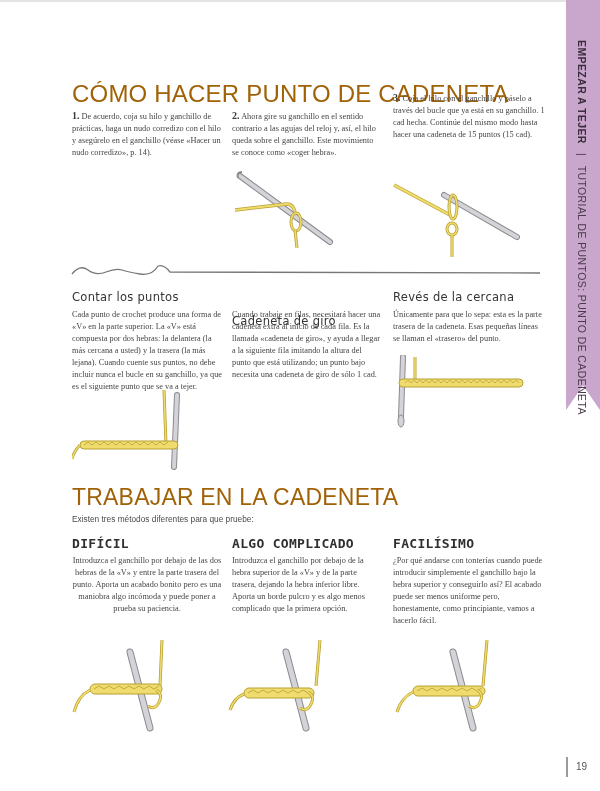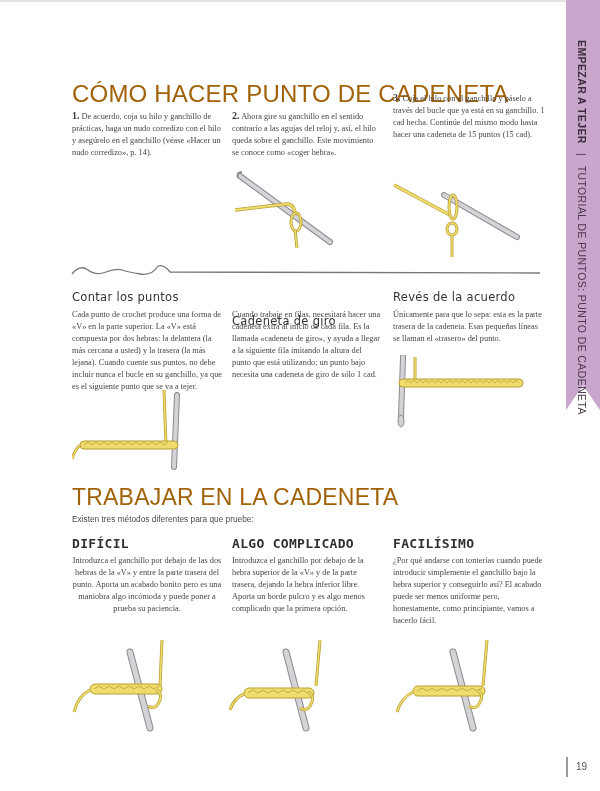--- a/index.html
+++ b/index.html
@@ -87,21 +87,21 @@
 <div class="sub-h" style="left:72px; top:290px;">Contar los puntos</div>
 <div class="col" style="left:72px; top:309px; width:150px;">
   <span>Cada punto de crochet produce una forma de «V» en la parte superior. La «V» está compuesta por dos hebras: la delantera (la más cercana a usted) y la trasera (la más lejana). Cuando cuente sus puntos, no debe incluir nunca el bucle en su ganchillo, ya que es el siguiente punto que se va a tejer.</span>
 </div>
 
 <div class="sub-h" style="left:232px; top:290px;margin-top:24px;">Cadeneta de giro</div>
 <div class="col" style="left:232px; top:309px; width:150px;">
   <span>Cuando trabaje en filas, necesitará hacer una cadeneta extra al inicio de cada fila. Es la llamada «cadeneta de giro», y ayuda a llegar a la siguiente fila imitando la altura del punto que está utilizando; un punto bajo necesita una cadeneta de giro de sólo 1 cad.</span>
 </div>
 
-<div class="sub-h" style="left:393px; top:290px;">Revés de la acuerdo</div>
+<div class="sub-h" style="left:393px; top:290px;">Revés de la cercana</div>
 <div class="col" style="left:393px; top:309px; width:150px;">
   <span>Únicamente para que lo sepa: esta es la parte trasera de la cadeneta. Esas pequeñas líneas se llaman el «trasero» del punto.</span>
 </div>
 
 <svg class="illus" style="left:72px; top:385px;" width="130" height="85" viewBox="0 0 130 85">
   <line x1="105" y1="10" x2="102" y2="82" stroke="#8a8a90" stroke-width="6" stroke-linecap="round"></line>
   <line x1="105" y1="10" x2="102" y2="82" stroke="#d4d4d8" stroke-width="4" stroke-linecap="round"></line>
   <path d="M92 5 L94 60" stroke="#b8a032" stroke-width="3"></path>
   <path d="M92 5 L94 60" stroke="#f0dc6e" stroke-width="1.5"></path>
   <rect x="8" y="56" width="98" height="8" rx="4" fill="#f0dc6e" stroke="#b8a032" stroke-width="1"></rect>

